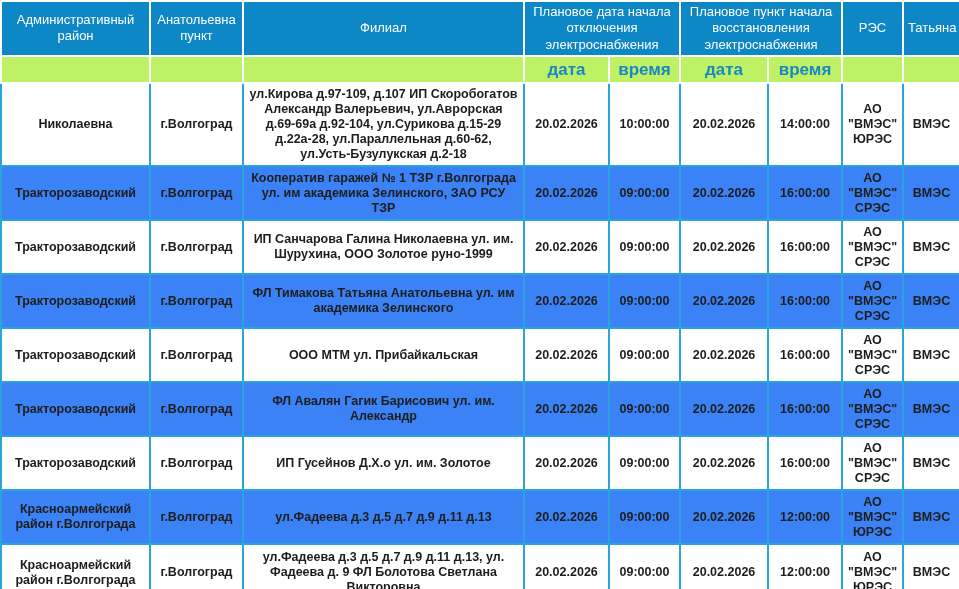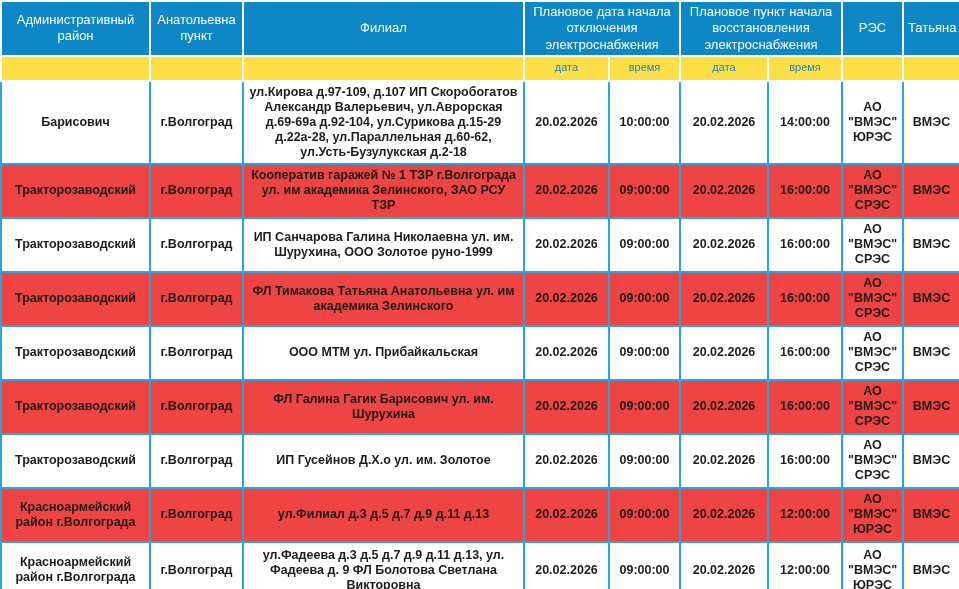--- a/index.html
+++ b/index.html
@@ -20,41 +20,41 @@
     font-size: 13px;
     line-height: 1.25;
     border: 2px solid #ffffff;
     padding: 2px 4px;
     text-align: center;
     vertical-align: middle;
   }
   thead tr.head { height: 48px; }
   thead tr.subhead { height: 25px; }
   thead tr.subhead th {
-    background: #fde047;
+    background: #bef264;
     color: #1b86c4;
-    font-size: 11px;
-    font-weight: 400;
+    font-size: 17px;
+    font-weight: 700;
   }
   tbody td {
     background: #ffffff;
     border: 2px solid #2aa4dc;
     color: #1d1d1b;
     font-size: 12.5px;
     font-weight: 700;
     line-height: 1.2;
     text-align: center;
     vertical-align: middle;
     padding: 2px 5px;
     overflow: hidden;
   }
   tbody tr { height: 54px; }
   tbody tr.r0 { height: 83px; }
   tbody tr.r8 { height: 57px; }
-  tbody tr.alt td { background: #ef4444; }
+  tbody tr.alt td { background: #3b82f6; }
   td.nowrap { white-space: nowrap; padding: 2px 2px; }
 </style>
 </head>
 <body>
 
 <div class="page">
   <table class="outage">
     <colgroup>
       <col style="width:149px">
         <col style="width:93px">
@@ -83,21 +83,21 @@
         <th>дата</th>
         <th>время</th>
         <th>дата</th>
         <th>время</th>
         <th></th>
         <th></th>
       </tr>
     </thead>
     <tbody>
       <tr class="r0">
-        <td>Барисович</td>
+        <td>Николаевна</td>
         <td>г.Волгоград</td>
         <td>ул.Кирова д.97-109, д.107 ИП Скоробогатов Александр Валерьевич, ул.Аврорская д.69-69а д.92-104, ул.Сурикова д.15-29 д.22а-28, ул.Параллельная д.60-62, ул.Усть-Бузулукская д.2-18</td>
         <td class="nowrap">20.02.2026</td>
         <td class="nowrap">10:00:00</td>
         <td class="nowrap">20.02.2026</td>
         <td class="nowrap">14:00:00</td>
         <td>АО "ВМЭС" ЮРЭС</td>
         <td class="nowrap">ВМЭС</td>
       </tr>
       <tr class="alt">
@@ -140,21 +140,21 @@
         <td class="nowrap">20.02.2026</td>
         <td class="nowrap">09:00:00</td>
         <td class="nowrap">20.02.2026</td>
         <td class="nowrap">16:00:00</td>
         <td>АО "ВМЭС" СРЭС</td>
         <td class="nowrap">ВМЭС</td>
       </tr>
       <tr class="alt">
         <td>Тракторозаводский</td>
         <td>г.Волгоград</td>
-        <td>ФЛ Галина Гагик Барисович ул. им. Шурухина</td>
+        <td>ФЛ Авалян Гагик Барисович ул. им. Александр</td>
         <td class="nowrap">20.02.2026</td>
         <td class="nowrap">09:00:00</td>
         <td class="nowrap">20.02.2026</td>
         <td class="nowrap">16:00:00</td>
         <td>АО "ВМЭС" СРЭС</td>
         <td class="nowrap">ВМЭС</td>
       </tr>
       <tr>
         <td>Тракторозаводский</td>
         <td>г.Волгоград</td>
@@ -162,21 +162,21 @@
         <td class="nowrap">20.02.2026</td>
         <td class="nowrap">09:00:00</td>
         <td class="nowrap">20.02.2026</td>
         <td class="nowrap">16:00:00</td>
         <td>АО "ВМЭС" СРЭС</td>
         <td class="nowrap">ВМЭС</td>
       </tr>
       <tr class="alt">
         <td>Красноармейский район г.Волгограда</td>
         <td>г.Волгоград</td>
-        <td>ул.Филиал д.3 д.5 д.7 д.9 д.11 д.13</td>
+        <td>ул.Фадеева д.3 д.5 д.7 д.9 д.11 д.13</td>
         <td class="nowrap">20.02.2026</td>
         <td class="nowrap">09:00:00</td>
         <td class="nowrap">20.02.2026</td>
         <td class="nowrap">12:00:00</td>
         <td>АО "ВМЭС" ЮРЭС</td>
         <td class="nowrap">ВМЭС</td>
       </tr>
       <tr class="r8">
         <td>Красноармейский район г.Волгограда</td>
         <td>г.Волгоград</td>

